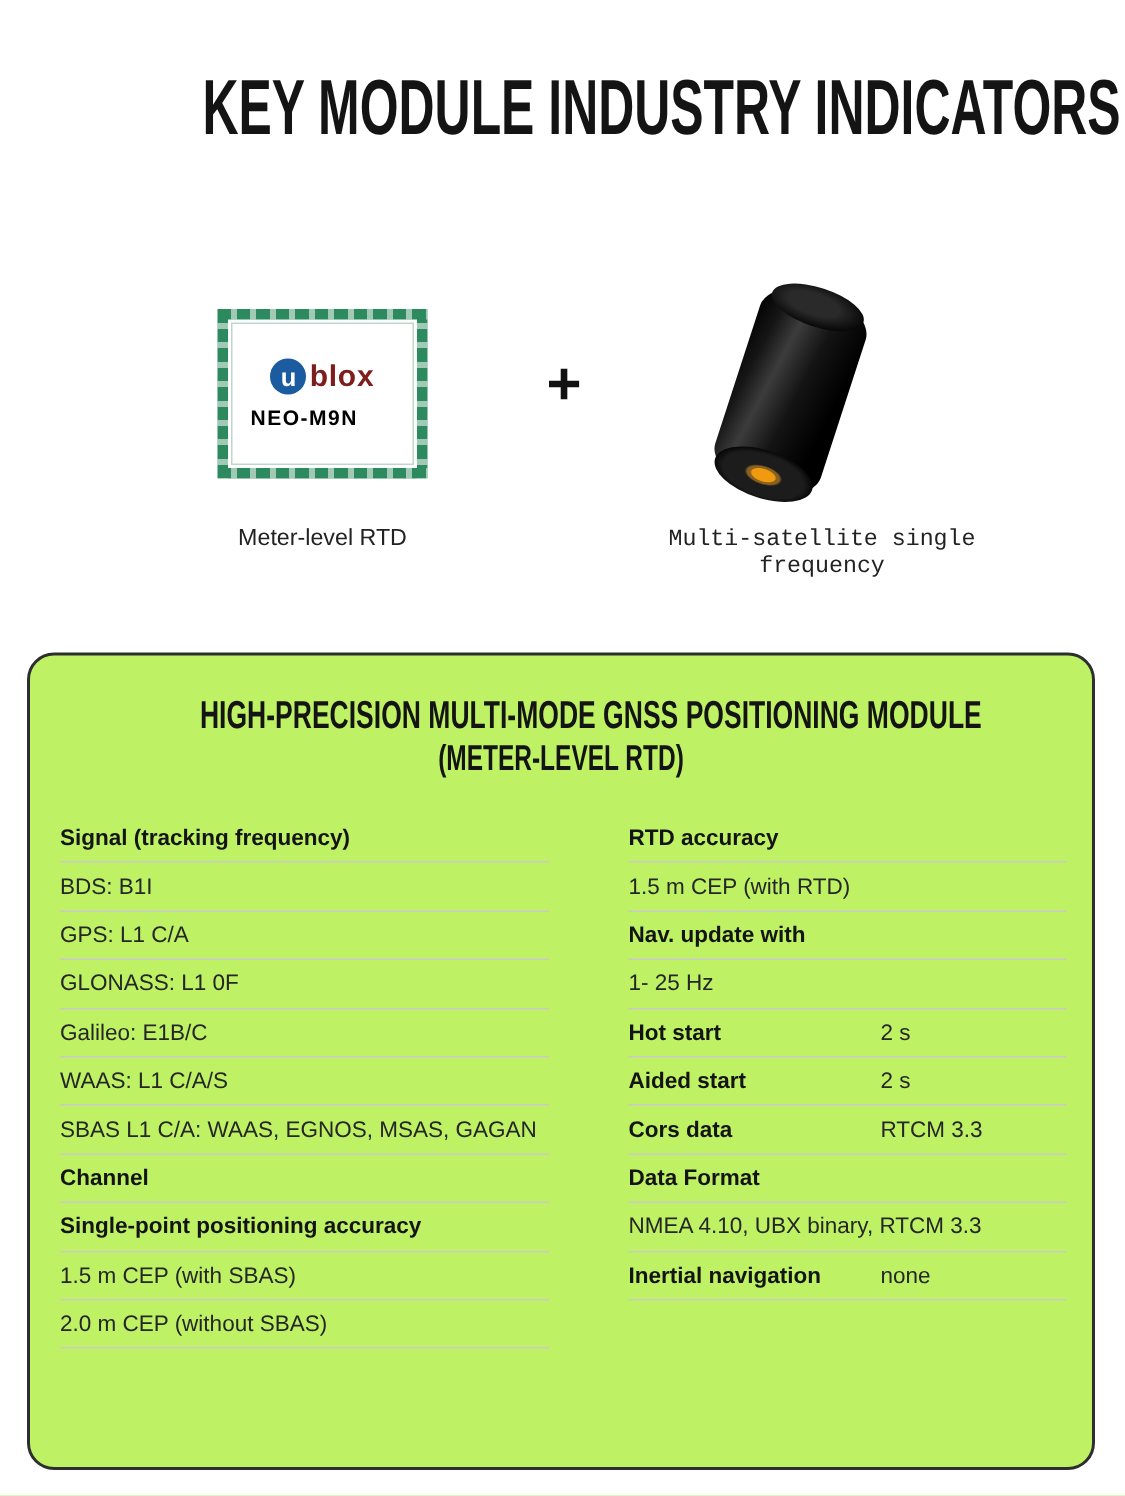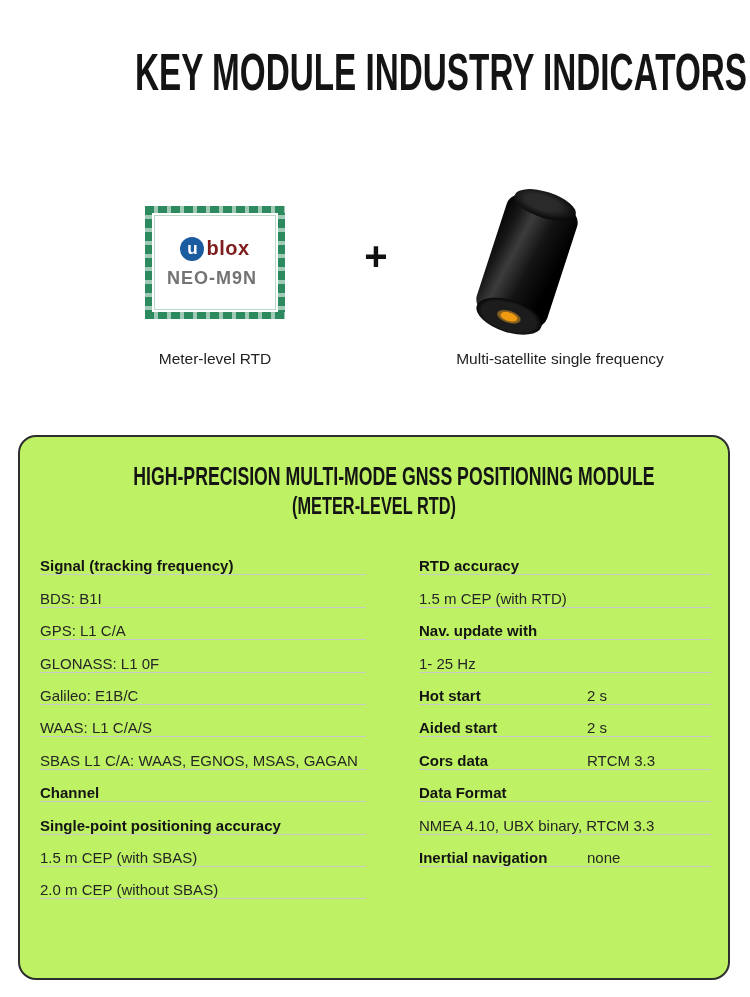--- a/index.html
+++ b/index.html
@@ -31,21 +31,21 @@
     position:absolute;inset:2px;border:1px solid #bcd8c9;
     display:flex;flex-direction:column;align-items:center;justify-content:center;
   }
   .logo-row{display:flex;align-items:center;}
   .logo-circle{
     width:24px;height:24px;border-radius:50%;background:#1b5ba0;color:#fff;
     display:flex;align-items:center;justify-content:center;
     font-weight:700;font-size:17px;line-height:1;
   }
   .logo-text{font-weight:700;font-size:20px;color:#7f1d1d;margin-left:2px;letter-spacing:0.5px;}
-  .module-model{font-weight:700;font-size:18px;color:#737373;margin-top:7px;letter-spacing:1px;align-self:flex-start;padding-left:12px;}
+  .module-model{font-weight:700;font-size:14px;color:#000000;margin-top:7px;letter-spacing:1px;align-self:flex-start;padding-left:12px;}
   .plus-sign{
     position:absolute;left:352px;top:236px;width:48px;text-align:center;
     font-size:40px;font-weight:600;color:#111;line-height:1;
   }
   .antenna-wrap{position:absolute;left:452px;top:188px;width:150px;height:152px;}
   .antenna-body{
     position:absolute;left:38px;top:4px;width:74px;height:138px;
     transform:rotate(18deg);
     background:linear-gradient(100deg,#000 0%,#161616 18%,#3c3c3c 34%,#141414 55%,#000 82%);
     border-radius:50% / 15%;
@@ -55,42 +55,42 @@
     background:radial-gradient(ellipse at 45% 45%, #2a2a2a 0 35%, #050505 75%);
   }
   .antenna-body .cap-bottom{
     position:absolute;bottom:-5px;left:3px;right:3px;height:32px;border-radius:50%;
     background:radial-gradient(ellipse at 50% 52%, #f09a10 0 8px, #8a6220 9px 11px, #1c1c1c 13px 58%, #000 75%);
   }
   .caption{
     position:absolute;top:350px;font-size:15.5px;color:#222;text-align:center;
   }
   .caption.module-caption{left:115px;width:200px;}
-  .caption.antenna-caption{left:420px;width:280px;}
+  .caption.antenna-caption{left:408px;width:280px;font-family:Liberation Mono, monospace;}
   
   .spec-card{
     position:absolute;left:18px;top:435px;width:712px;height:545px;
     box-sizing:border-box;border:2px solid #2e2e2e;border-radius:18px;background:#bef264;
   }
   .spec-title{
     position:absolute;top:26px;left:0;width:100%;text-align:center;
     font-weight:700;font-size:26px;color:#141414;line-height:1;
     transform:scaleX(0.68);transform-origin:50% 50%;white-space:nowrap;
   }
   .spec-subtitle{
     position:absolute;top:57px;left:0;width:100%;text-align:center;
     font-weight:700;font-size:24px;color:#141414;line-height:1;
     transform:scaleX(0.68);transform-origin:50% 50%;white-space:nowrap;
   }
   .col{position:absolute;top:106px;}
   .col-left{left:20px;width:326px;}
   .col-right{left:399px;width:292px;}
   .spec-row{
     box-sizing:border-box;height:32.4px;border-bottom:1px solid #c9c9c9;
-    display:flex;align-items:flex-end;font-size:15px;color:#262626;
+    display:flex;align-items:center;font-size:15px;color:#262626;
   }
   .spec-row .lbl{flex:1 1 auto;}
   .spec-row.has-val .lbl{flex:0 0 168px;}
   .spec-row .val{flex:1 1 auto;color:#262626;}
   .spec-row.bold .lbl{font-weight:700;color:#141414;}
 </style>
 </head>
 <body>
 
 <div class="page-title">KEY MODULE INDUSTRY INDICATORS</div>

